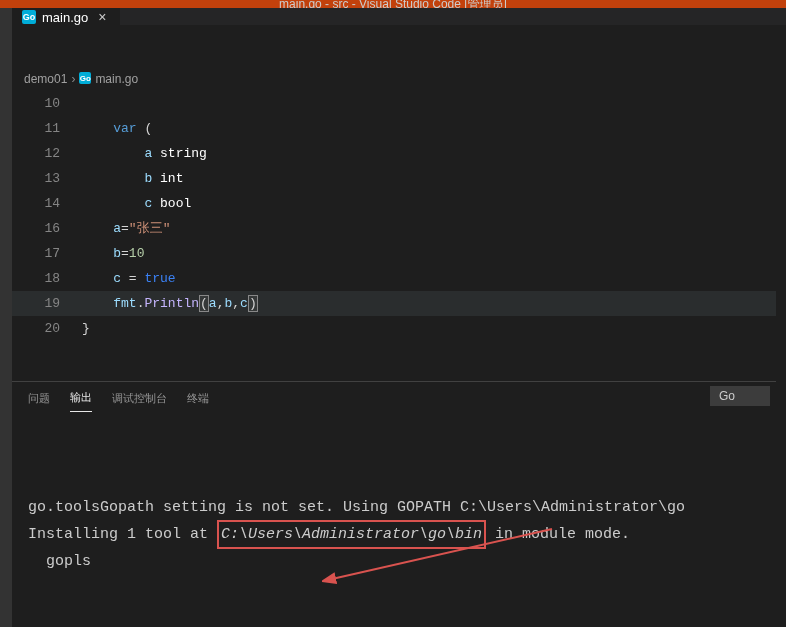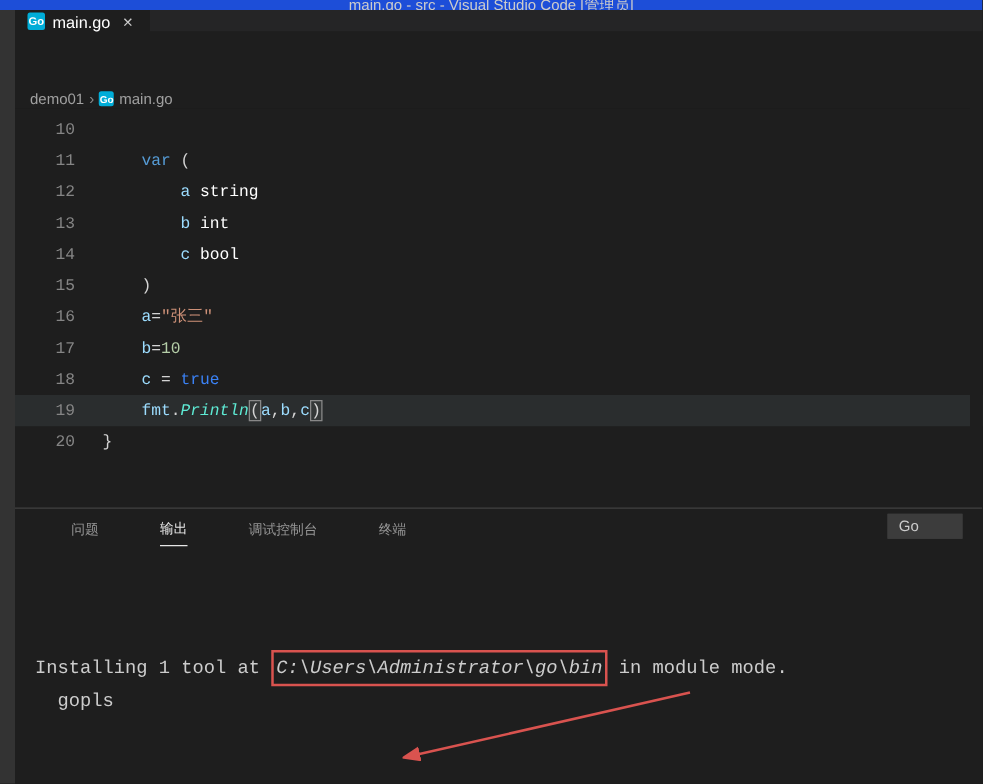--- a/index.html
+++ b/index.html
@@ -8,21 +8,21 @@
     height: 627px;
     background: #1e1e1e;
     color: #cccccc;
     font-family: "Segoe UI", sans-serif;
     font-size: 13px;
     overflow: hidden;
     position: relative;
   }
   .title-bar {
     height: 8px;
-    background: #1d4ed8;
+    background: #c2410c;
     display: flex;
     align-items: center;
     justify-content: center;
     color: #ccc;
     font-size: 12px;
     overflow: hidden;
     text-align: right;
   }
   .activity-bar {
     position: absolute;
@@ -72,21 +72,20 @@
   }
   .tab-close {
     color: #ccc;
     font-size: 14px;
     padding: 0 4px;
   }
   .breadcrumb {
     height: 22px;
     background: #1e1e1e;
     display: flex;
-    align-items: center;
     padding: 0 12px;
     font-size: 12px;
     color: #a0a0a0;
     gap: 4px;
     border-bottom: 1px solid #1e1e1e;
     margin-top: 47px;
   }
   .chev { color: #888; }
   .editor {
     flex: 0 0 auto;
@@ -107,21 +106,21 @@
     padding-right: 22px;
     color: #858585;
     user-select: none;
   }
   .code { flex: 1; color: #d4d4d4; }
   .line.cursor-line { background: #2a2d2e; }
   .kw { color: #569cd6; }
   .str { color: #ce9178; }
   .type { color: #ffffff; }
   .ident { color: #9cdcfe; }
-  .fn { color: #5eead4; font-style: italic; }
+  .fn { color: #c4b5fd; }
   .num { color: #b5cea8; }
   .bool { color: #3b82f6; }
   .punct { color: #d4d4d4; }
   .bracket-hl {
     border: 1px solid #888;
     background: rgba(100,100,100,0.2);
   }
   .panel {
     flex: 1;
     background: #1e1e1e;
@@ -135,21 +134,20 @@
     align-items: center;
     height: 32px;
     padding: 0 16px;
     gap: 20px;
     font-size: 11px;
   }
   .panel-tab {
     color: #969696;
     padding: 6px 0;
     cursor: pointer;
-    margin-left: 29px;
   }
   .panel-tab.active {
     color: #e7e7e7;
     border-bottom: 1px solid #e7e7e7;
   }
   .panel-right {
     position: absolute;
     right: 16px;
     top: 4px;
     display: flex;
@@ -223,21 +221,20 @@
     <span class="go-icon" style="width:12px;height:12px;font-size:8px">Go</span>
     <span>main.go</span>
   </div>
 
   <div class="editor" id="editor">
       <div class="line"><div class="gutter">10</div><div class="code"></div></div>
       <div class="line"><div class="gutter">11</div><div class="code"><span class="punct">    </span><span class="kw">var</span><span class="punct"> (</span></div></div>
       <div class="line"><div class="gutter">12</div><div class="code"><span class="punct">        </span><span class="ident">a</span><span class="punct"> </span><span class="type">string</span></div></div>
       <div class="line"><div class="gutter">13</div><div class="code"><span class="punct">        </span><span class="ident">b</span><span class="punct"> </span><span class="type">int</span></div></div>
       <div class="line"><div class="gutter">14</div><div class="code"><span class="punct">        </span><span class="ident">c</span><span class="punct"> </span><span class="type">bool</span></div></div>
-      <div class="line"><div class="gutter">15</div><div class="code"><span class="punct">    )</span></div></div>
       <div class="line"><div class="gutter">16</div><div class="code"><span class="punct">    </span><span class="ident">a</span><span class="punct">=</span><span class="str">"张三"</span></div></div>
       <div class="line"><div class="gutter">17</div><div class="code"><span class="punct">    </span><span class="ident">b</span><span class="punct">=</span><span class="num">10</span></div></div>
       <div class="line"><div class="gutter">18</div><div class="code"><span class="punct">    </span><span class="ident">c</span><span class="punct"> = </span><span class="bool">true</span></div></div>
       <div class="line cursor-line"><div class="gutter">19</div><div class="code"><span class="punct">    </span><span class="ident">fmt</span><span class="punct">.</span><span class="fn">Println</span><span class="punct bracket-hl">(</span><span class="ident">a</span><span class="punct">,</span><span class="ident">b</span><span class="punct">,</span><span class="ident">c</span><span class="punct bracket-hl">)</span></div></div>
       <div class="line"><div class="gutter">20</div><div class="code"><span class="punct">}</span></div></div>
     </div>
 
   <div class="panel">
     <div class="panel-tabs">
       <span class="panel-tab">问题</span>
@@ -250,18 +247,18 @@
     </div>
     <div class="panel-content" id="panel-content">
       <svg class="arrow-svg" viewBox="0 0 240 70">
         <defs>
           <marker id="ah" markerWidth="10" markerHeight="10" refX="2" refY="3" orient="auto">
             <path d="M0,0 L0,6 L8,3 z" fill="#d9534f"></path>
           </marker>
         </defs>
         <line x1="230" y1="5" x2="10" y2="55" stroke="#d9534f" stroke-width="2" marker-end="url(#ah)"></line>
       </svg>
-    <div>Installing 1 tool at <span class="hl-path">C:\Users\Administrator\go\bin</span> in module mode.</div><div>  gopls</div><div>&nbsp;</div><div>&nbsp;</div></div>
+    <div>go.toolsGopath setting is not set. Using GOPATH C:\Users\Administrator\go</div><div>Installing 1 tool at <span class="hl-path">C:\Users\Administrator\go\bin</span> in module mode.</div><div>  gopls</div><div>&nbsp;</div><div>&nbsp;</div></div>
   </div>
 
 </div>
 
 <div class="minimap"></div>
 
 </body></html>

